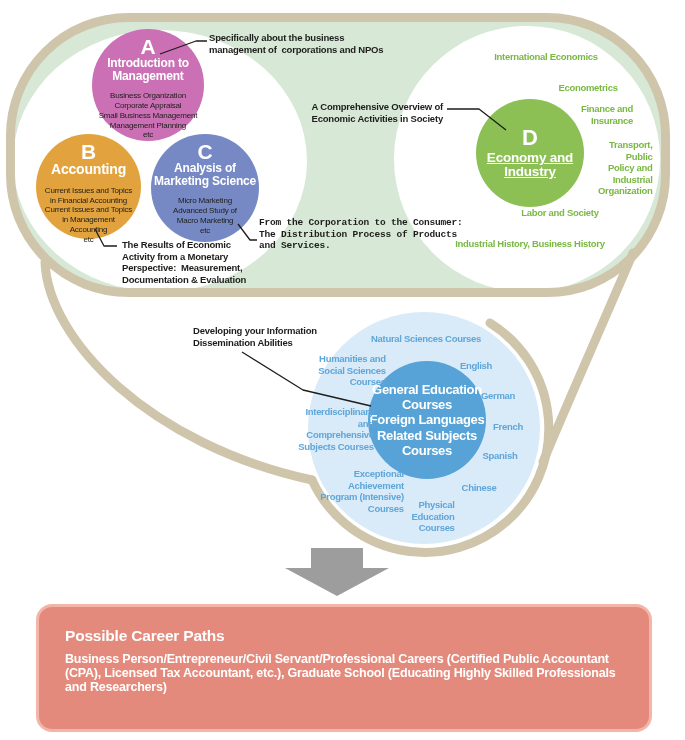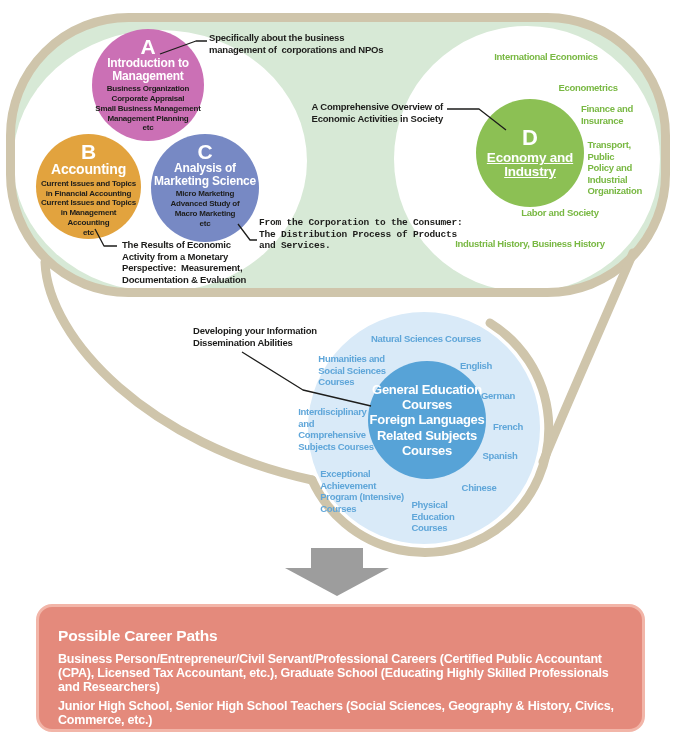--- a/index.html
+++ b/index.html
@@ -12,41 +12,41 @@
   #lines{z-index:3;pointer-events:none;}
 
   
   .bubble{
     position:absolute;border-radius:50%;z-index:1;
     display:flex;flex-direction:column;align-items:center;justify-content:flex-start;
     text-align:center;color:#fff;
   }
   .bubble .letter{font-weight:bold;font-size:21px;line-height:1;margin-top:7px;}
   .bubble .b-title{font-weight:bold;font-size:12px;line-height:1.06;white-space:pre-line;letter-spacing:-0.2px;}
-  .bubble .b-items{font-weight:bold;font-size:8px;line-height:1.22;color:#1d1d1b;white-space:pre-line;margin-top:2px;letter-spacing:-0.2px;}
+  .bubble .b-items{font-weight:normal;font-size:8px;line-height:1.22;color:#1d1d1b;white-space:pre-line;margin-top:9px;letter-spacing:-0.2px;}
   #circle-a{left:92px;top:29px;width:112px;height:112px;background:#cb70b5;}
   #circle-b{left:36px;top:134px;width:105px;height:105px;background:#e2a33e;}
   #circle-b .b-title{font-size:14px;}
   #circle-c{left:151px;top:134px;width:108px;height:108px;background:#7789c4;}
   #circle-d{left:476px;top:99px;width:108px;height:108px;background:#8cc054;justify-content:center;}
   #circle-d .letter{margin-top:0;font-size:22px;}
   #circle-d .b-title{font-size:13.5px;margin-top:2px;text-decoration:underline;}
 
   
   #gen-ed-outer{position:absolute;left:308px;top:312px;width:232px;height:232px;border-radius:50%;background:#d9eaf8;z-index:1;}
   #gen-ed-inner{
     position:absolute;left:368px;top:361px;width:118px;height:118px;border-radius:50%;background:#57a3d7;z-index:2;
     display:flex;align-items:center;justify-content:center;text-align:center;
     color:#fff;font-weight:bold;font-size:13px;line-height:1.16;white-space:pre-line;letter-spacing:-0.3px;
   }
 
   
   .g-label,.bl-label{
     position:absolute;z-index:2;transform:translateX(-50%);
-    text-align:left;font-weight:bold;font-size:9.5px;line-height:1.22;
+    text-align:right;font-weight:bold;font-size:9.5px;line-height:1.22;
     white-space:pre-line;letter-spacing:-0.3px;
   }
   .g-label{color:#79b843;}
   .bl-label{color:#5fa6d9;}
   #lab-intl{left:546px;top:51px;}
   #lab-econmet{left:588px;top:82px;}
   #lab-finance{left:607px;top:103px;}
   #lab-transport{left:620px;top:139px;}
   #lab-labor{left:560px;top:207px;}
   #lab-indhist{left:530px;top:238px;white-space:nowrap;}
@@ -69,21 +69,21 @@
   #co-a{left:209px;top:32px;}
   #co-b{left:122px;top:239px;}
   #co-c{left:259px;top:217px;font-family:Liberation Mono, monospace;}
   #co-d{left:243px;top:101px;width:200px;text-align:right;}
   #co-g{left:193px;top:325px;}
 
   
   #career-box{
     position:absolute;left:36px;top:604px;width:558px;height:96px;z-index:1;
     background:#e48a7c;border:3px solid #f2b5a8;border-radius:16px;
-    padding:20px 26px 6px 19px;color:#fff;
+    padding:20px 26px 6px 26px;color:#fff;
   }
   #career-box h2{
     margin:0 0 7px 0;font-size:15.5px;font-weight:bold;color:#fff;letter-spacing:-0.2px;
   }
   #career-box p{
     margin:0 0 5px 0;font-size:12.5px;font-weight:bold;line-height:1.12;letter-spacing:-0.2px;
   }
 </style>
 </head>
 <body>
@@ -188,21 +188,20 @@
 The Distribution Process of Products
 and Services.</div>
   <div class="callout" id="co-d">A Comprehensive Overview of
 Economic Activities in Society</div>
   <div class="callout" id="co-g">Developing your Information
 Dissemination Abilities</div>
 
   <div id="career-box">
     <h2>Possible Career Paths</h2>
     <p>Business Person/Entrepreneur/Civil Servant/Professional Careers (Certified Public Accountant (CPA), Licensed Tax Accountant, etc.), Graduate School (Educating Highly Skilled Professionals and Researchers)</p>
-    <p>Junior High School, Senior High School Teachers (Social Sciences, Geography &amp; History, Civics, Commerce, etc.)</p>
   </div>
 
   <svg id="lines" class="layer" width="685" height="740" viewBox="0 0 685 740">
     <polyline points="160,54 196,41 207,41" fill="none" stroke="#1d1d1b" stroke-width="1.3" stroke-linejoin="round"></polyline>
     <polyline points="95,229 104,246 117,246" fill="none" stroke="#1d1d1b" stroke-width="1.3" stroke-linejoin="round"></polyline>
     <polyline points="238,224 250,240 257,240" fill="none" stroke="#1d1d1b" stroke-width="1.3" stroke-linejoin="round"></polyline>
     <polyline points="447,109 479,109 506,130" fill="none" stroke="#1d1d1b" stroke-width="1.3" stroke-linejoin="round"></polyline>
     <polyline points="242,352 303,390 371,406" fill="none" stroke="#1d1d1b" stroke-width="1.3" stroke-linejoin="round"></polyline>
   </svg>
 

